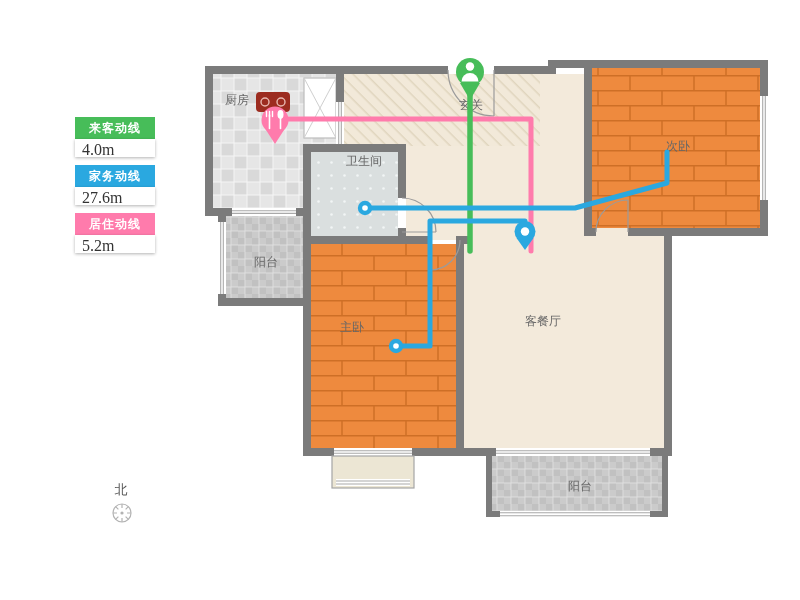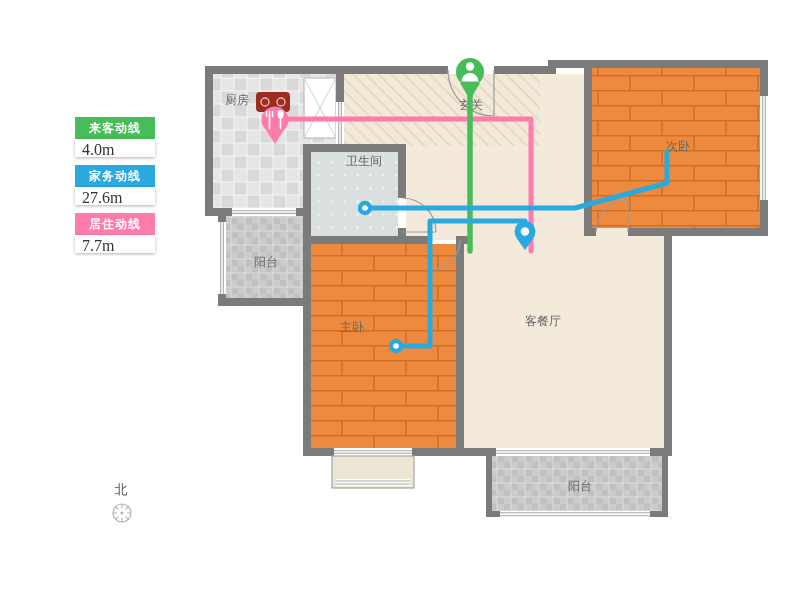--- a/index.html
+++ b/index.html
@@ -40,21 +40,21 @@
   <div class="legend-item">
     <div class="legend-chip visitor">来客动线</div>
     <div class="legend-value">4.0m</div>
   </div>
   <div class="legend-item">
     <div class="legend-chip resident">家务动线</div>
     <div class="legend-value">27.6m</div>
   </div>
   <div class="legend-item">
     <div class="legend-chip housework">居住动线</div>
-    <div class="legend-value">7.7m</div>
+    <div class="legend-value">5.2m</div>
   </div>
 </div>
 
 <svg class="plan" width="800" height="600" viewBox="0 0 800 600">
   <defs>
     <pattern id="p-wood" width="64" height="30" patternUnits="userSpaceOnUse">
       <rect width="64" height="30" fill="#EE8A3E"></rect>
       <path d="M0,0.75 H64 M0,15.75 H64" stroke="#CE6F26" stroke-width="1.5"></path>
       <path d="M22,0 V15 M54,15 V30" stroke="#CE6F26" stroke-width="1.5"></path>
     </pattern>

